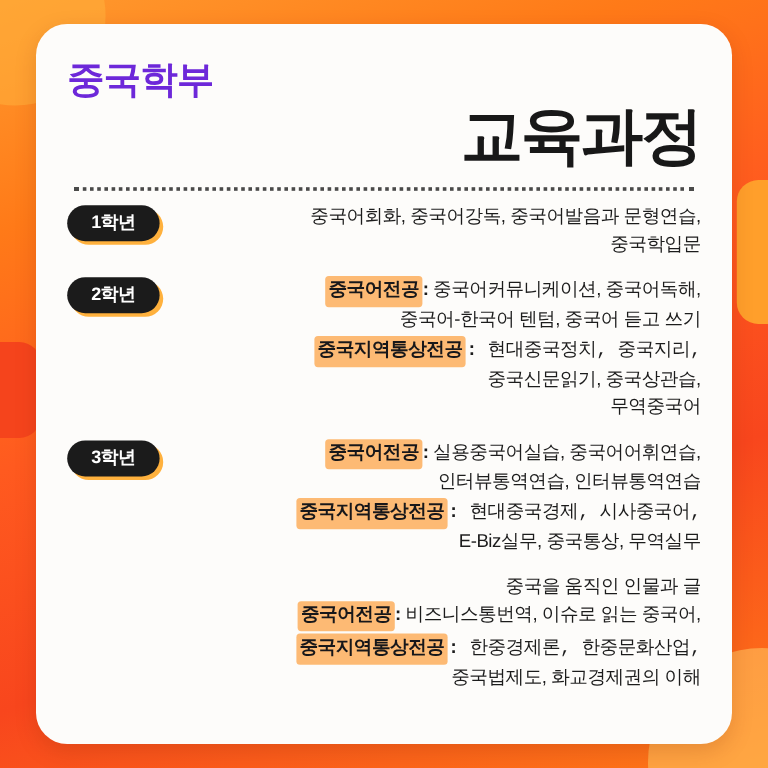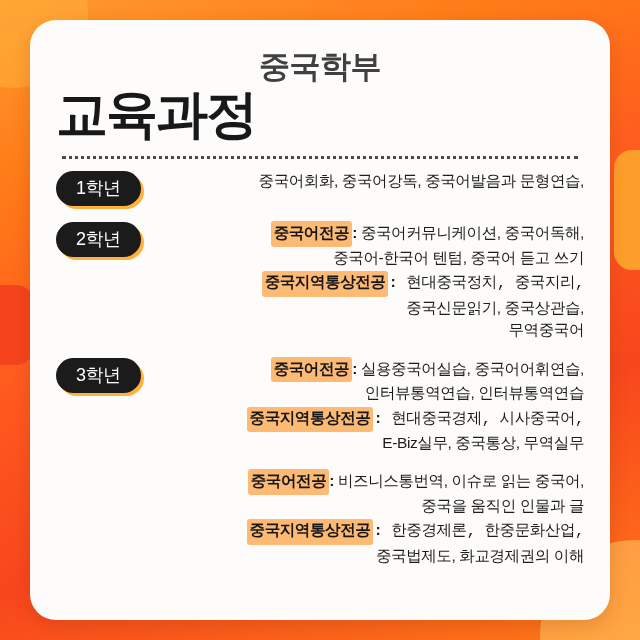--- a/index.html
+++ b/index.html
@@ -72,30 +72,29 @@
     box-sizing: border-box;
   }
   .card-inner {
     position: absolute;
     left: 0; right: 0; top: 0; bottom: 0;
     padding: 22px 26px 14px 26px;
     box-sizing: border-box;
   }
 
   .eyebrow {
-    text-align: center;
-    color: #404040;
+    color: #6d28d9;
     font-size: 31px;
     font-weight: bold;
     letter-spacing: -0.5px;
     line-height: 1.1;
     margin: 8px 0 0 0;
   }
   .headline {
-    text-align: left;
+    text-align: right;
     color: #181818;
     font-size: 52px;
     font-weight: bold;
     letter-spacing: -2px;
     line-height: 1.08;
     margin: 2px 0 0 0;
   }
   .divider {
     margin: 14px 6px 10px 6px;
     border-top: 3px dotted #2b2b2b;
@@ -113,22 +112,22 @@
   }
   .badge-col {
     width: 108px;
     flex: 0 0 108px;
     padding-top: 2px;
   }
   .badge {
     display: inline-block;
     background: #1b1b1b;
     color: #ffffff;
-    font-size: 18px;
-    font-weight: normal;
+    font-size: 15px;
+    font-weight: bold;
     border-radius: 999px;
     padding: 5px 20px 6px 20px;
     box-shadow: 3px 3px 0 #ffb13d;
     letter-spacing: -0.5px;
   }
   .content-col {
     flex: 1 1 auto;
     padding-top: 1px;
     text-align: right;
   }
@@ -174,20 +173,21 @@
       <div class="eyebrow">중국학부</div>
       <div class="headline">교육과정</div>
       <div class="divider"></div>
 
       <div class="year-block">
         <div class="badge-col">
           <span class="badge">1학년</span>
         </div>
         <div class="content-col">
           <div class="line">중국어회화, 중국어강독, 중국어발음과 문형연습,</div>
+          <div class="line">중국학입문</div>
         </div>
       </div>
 
       <div class="year-block gap">
         <div class="badge-col">
           <span class="badge">2학년</span>
         </div>
         <div class="content-col">
           <div class="line">
             <span class="track-tag">중국어전공</span><span class="track-sep">:</span>
@@ -216,25 +216,25 @@
           <div class="line sub-group">
             <span class="track-tag">중국지역통상전공</span><span class="track-sep">:</span>
             <span>현대중국경제, 시사중국어,</span>
           </div>
           <div class="line indent-wide">E-Biz실무, 중국통상, 무역실무</div>
         </div>
       </div>
 
       <div class="year-block gap">
         <div class="content-col">
+          <div class="line indent-wide">중국을 움직인 인물과 글</div>
           <div class="line">
             <span class="track-tag">중국어전공</span><span class="track-sep">:</span>
             <span>비즈니스통번역, 이슈로 읽는 중국어,</span>
           </div>
-          <div class="line indent-wide">중국을 움직인 인물과 글</div>
           <div class="line sub-group">
             <span class="track-tag">중국지역통상전공</span><span class="track-sep">:</span>
             <span>한중경제론, 한중문화산업,</span>
           </div>
           <div class="line indent-wide">중국법제도, 화교경제권의 이해</div>
         </div>
       </div>
 
     </div>
   </div>

